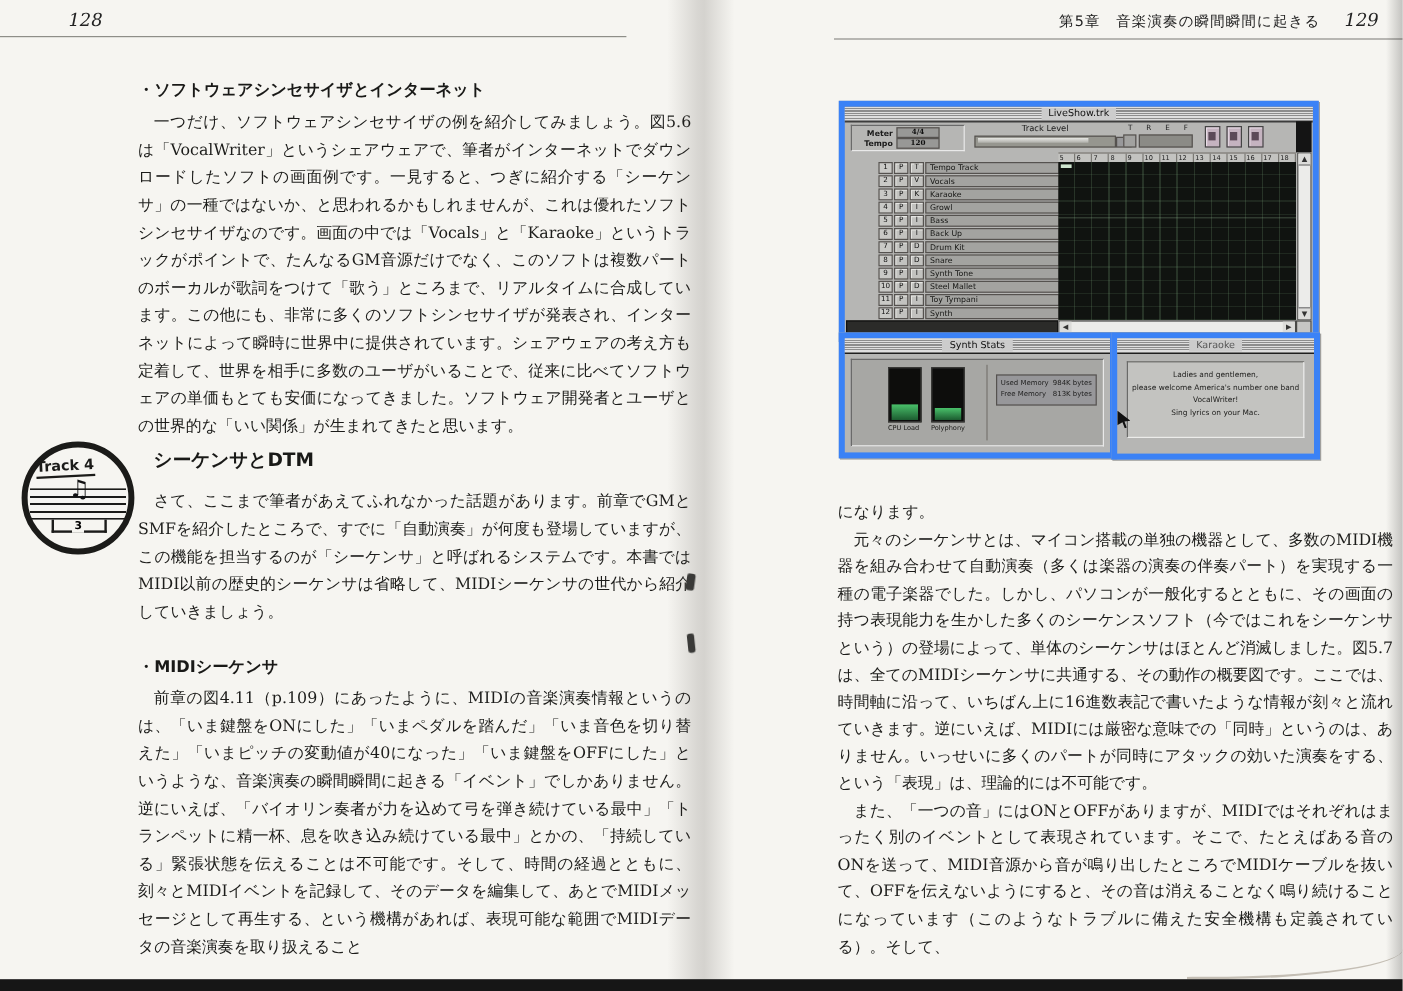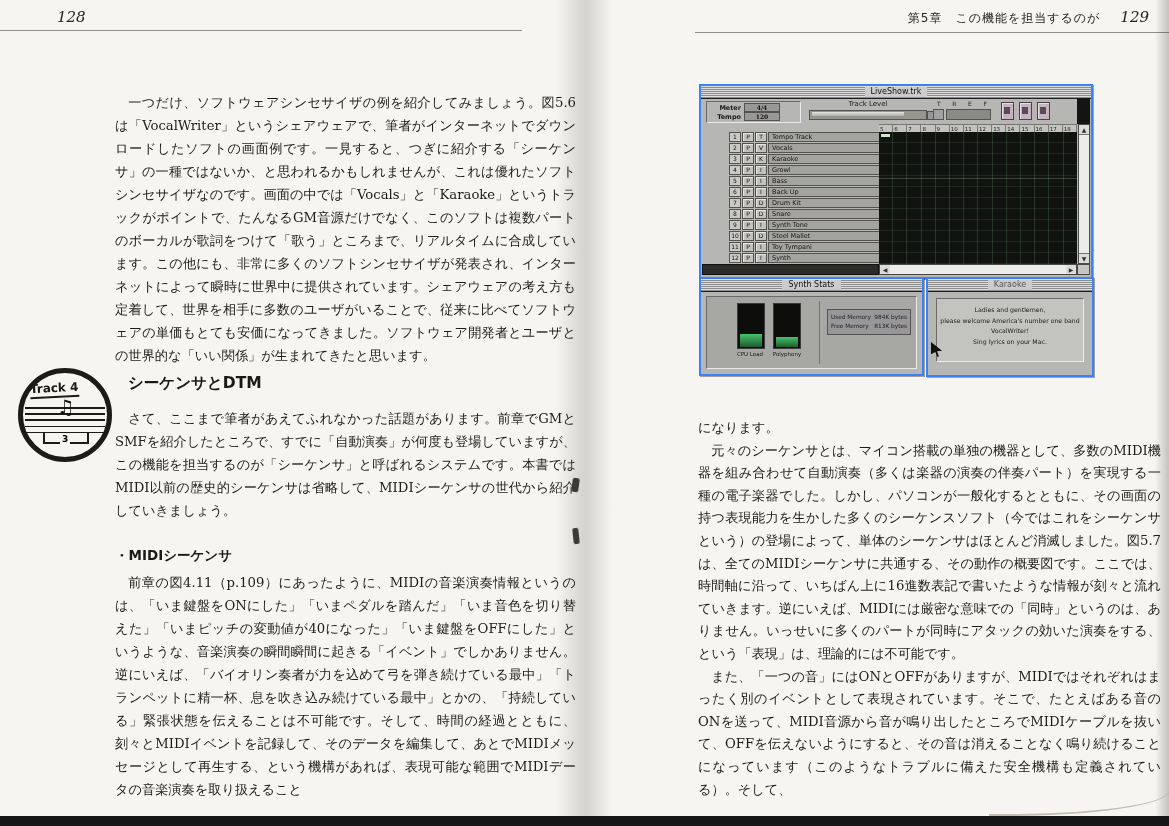--- a/index.html
+++ b/index.html
@@ -37,21 +37,21 @@
   .logo .ltitle{position:absolute;left:7px;top:8px;font-family:"DejaVu Sans",sans-serif;font-size:12px;font-weight:bold;color:#1b1b19;transform:rotate(-3deg);border-bottom:2px solid #1b1b19;padding-bottom:1px;}
   .logo .lnotes{position:absolute;left:34px;top:22px;font-size:20px;color:#111;font-family:"DejaVu Sans",sans-serif;}
   .logo .trip{position:absolute;left:20px;top:60px;width:42px;height:9px;border-left:2px solid #1b1b19;border-right:2px solid #1b1b19;border-bottom:2px solid #1b1b19;}
   .logo .trip span{position:absolute;left:15px;top:2px;background:#f6f5f1;padding:0 2px;font-family:"DejaVu Sans",sans-serif;font-size:9px;font-weight:bold;line-height:9px;}
 
   
   .figure{position:absolute;left:697px;top:55px;width:394px;height:348px;}
   .figcap{position:absolute;left:0;top:0;width:392px;height:20px;border:1px solid #55534f;background:#f2f1ed;
     font-family:"DejaVu Sans","Liberation Sans",sans-serif;font-size:11px;color:#222;text-align:center;line-height:20px;}
 
-  .macwin{position:absolute;background:#b6b6b4;border:2px solid #3b82f6;box-shadow:1px 1px 0 rgba(0,0,0,.35);}
+  .macwin{position:absolute;background:#b6b6b4;border:5px solid #3b82f6;box-shadow:1px 1px 0 rgba(0,0,0,.35);}
   .titlebar{position:relative;height:12px;background:
      repeating-linear-gradient(180deg,#dedede 0 1px,#8c8c8c 1px 2px);
      border-bottom:1px solid #1f1f1f;display:flex;align-items:center;justify-content:center;}
   .titlebar .tlabel{background:#cccccc;padding:0 6px;font-family:"DejaVu Sans",sans-serif;font-size:8px;line-height:10px;color:#111;white-space:nowrap;}
   .closebox{position:absolute;right:3px;top:2px;width:8px;height:8px;background:#cccccc;border:1px solid #333;}
 
   .inset{border-top:1px solid #6a6a6a;border-left:1px solid #6a6a6a;border-bottom:1px solid #e9e9e9;border-right:1px solid #e9e9e9;}
   .tiny{font-family:"DejaVu Sans","Liberation Sans",sans-serif;font-size:7px;color:#1a1a1a;}
 
   
@@ -132,39 +132,40 @@
     filter:drop-shadow(0 0 1px #fff);}
 </style>
 </head>
 <body>
 
 <div class="scan">
 
   <div class="pgnum pgnum-left">128</div>
   <div class="rule-left"></div>
 
+  <div class="h-bullet" style="left:115px;top:66px;">・ソフトウェアシンセサイザとインターネット</div>
   <div class="para ind" style="left:115px;top:91px;">一つだけ、ソフトウェアシンセサイザの例を紹介してみましょう。図5.6は「VocalWriter」というシェアウェアで、筆者がインターネットでダウンロードしたソフトの画面例です。一見すると、つぎに紹介する「シーケンサ」の一種ではないか、と思われるかもしれませんが、これは優れたソフトシンセサイザなのです。画面の中では「Vocals」と「Karaoke」というトラックがポイントで、たんなるGM音源だけでなく、このソフトは複数パートのボーカルが歌詞をつけて「歌う」ところまで、リアルタイムに合成しています。この他にも、非常に多くのソフトシンセサイザが発表され、インターネットによって瞬時に世界中に提供されています。シェアウェアの考え方も定着して、世界を相手に多数のユーザがいることで、従来に比べてソフトウェアの単価もとても安価になってきました。ソフトウェア開発者とユーザとの世界的な「いい関係」が生まれてきたと思います。</div>
 
   <div class="logo">
     <div class="staff"></div>
     <div class="ltitle">Track 4</div>
     <div class="lnotes">♫</div>
     <div class="trip">
         <span>3</span>
       </div>
   </div>
 
   <div class="h-section" style="left:128px;top:373px;">シーケンサとDTM</div>
   <div class="para ind" style="left:115px;top:407px;">さて、ここまで筆者があえてふれなかった話題があります。前章でGMとSMFを紹介したところで、すでに「自動演奏」が何度も登場していますが、この機能を担当するのが「シーケンサ」と呼ばれるシステムです。本書ではMIDI以前の歴史的シーケンサは省略して、MIDIシーケンサの世代から紹介していきましょう。</div>
 
   <div class="h-bullet" style="left:115px;top:547px;">・MIDIシーケンサ</div>
   <div class="para ind" style="left:115px;top:571px;">前章の図4.11（p.109）にあったように、MIDIの音楽演奏情報というのは、「いま鍵盤をONにした」「いまペダルを踏んだ」「いま音色を切り替えた」「いまピッチの変動値が40になった」「いま鍵盤をOFFにした」というような、音楽演奏の瞬間瞬間に起きる「イベント」でしかありません。逆にいえば、「バイオリン奏者が力を込めて弓を弾き続けている最中」「トランペットに精一杯、息を吹き込み続けている最中」とかの、「持続している」緊張状態を伝えることは不可能です。そして、時間の経過とともに、刻々とMIDIイベントを記録して、そのデータを編集して、あとでMIDIメッセージとして再生する、という機構があれば、表現可能な範囲でMIDIデータの音楽演奏を取り扱えること</div>
 
   <div class="rh-right">
-    <span class="rh-chapter">第5章　この機能を担当するのが</span>
+    <span class="rh-chapter">第5章　音楽演奏の瞬間瞬間に起きる</span>
     <span class="pgnum">129</span>
   </div>
   <div class="rule-right"></div>
 
   <div class="figure">
 
     <div class="macwin lswin">
       <div class="titlebar">
         <span class="tlabel">LiveShow.trk</span>
       </div>

